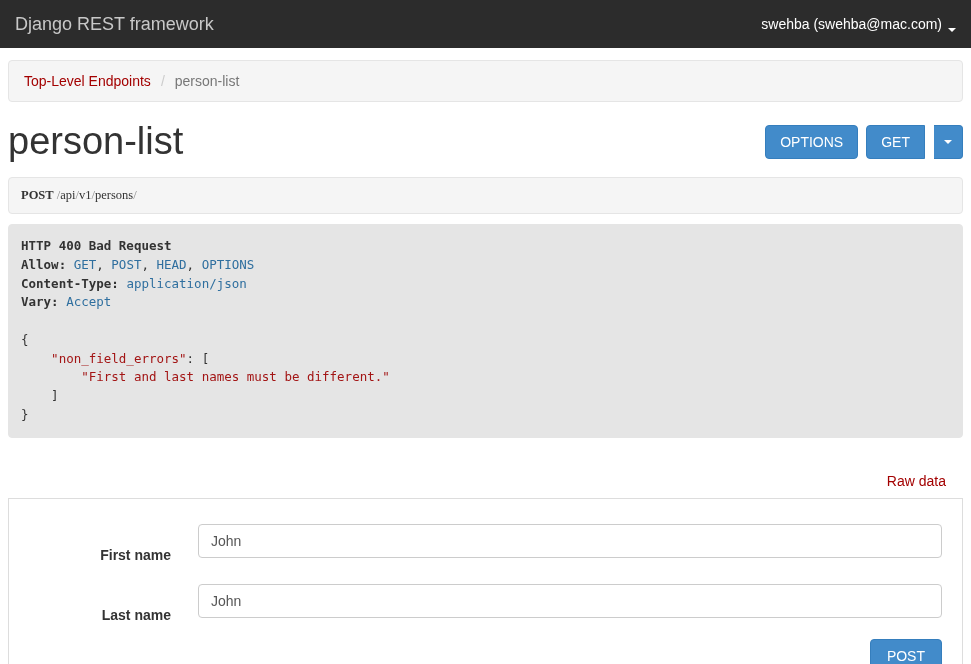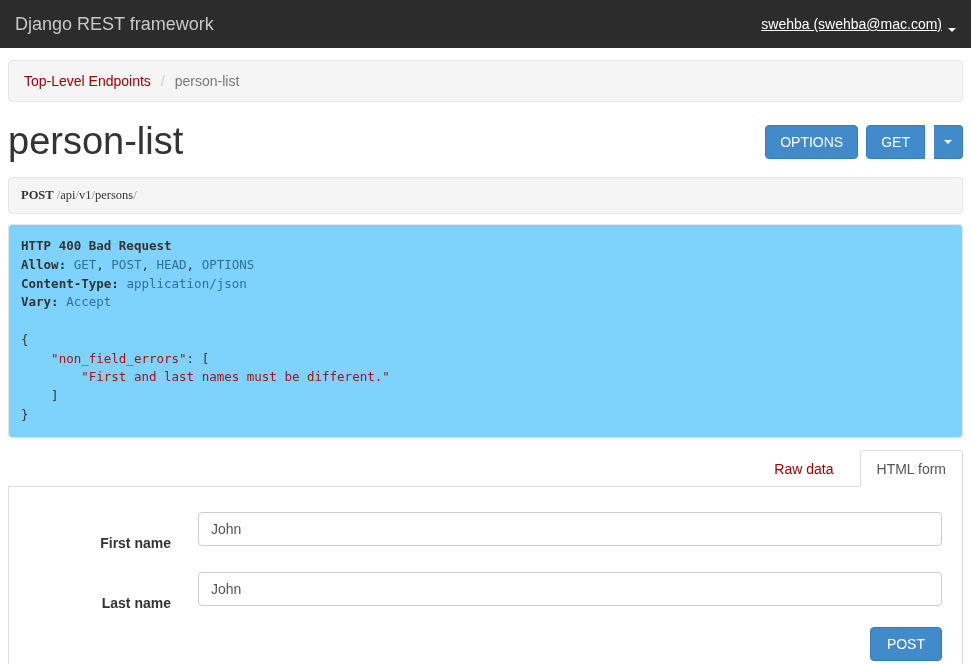--- a/index.html
+++ b/index.html
@@ -1,20 +1,20 @@
 <!DOCTYPE html>
 <html><head>
   <meta charset="utf-8">
   <style>
     * { box-sizing: border-box; margin: 0; padding: 0; gap: 9px; }
     body { font-family: -apple-system, BlinkMacSystemFont, "Segoe UI", Helvetica, Arial, sans-serif; font-size: 14px; color: #333; background: #fff; }
     
     .navbar { background: #2c2c2c; color: #c8c8c8; padding: 0 15px; height: 48px; display: flex; align-items: center; justify-content: space-between; }
     .navbar-brand { color: #c8c8c8; font-size: 18px; font-weight: 400; }
-    .navbar-user { color: #fff; font-size: 14px; display: flex; align-items: flex-end; gap: 6px; cursor: pointer; text-decoration: underline; }
+    .navbar-user { color: #fff; font-size: 14px; display: flex; align-items: flex-end; gap: 6px; cursor: pointer; }
     .caret { width: 0; height: 0; border-left: 4px solid transparent; border-right: 4px solid transparent; border-top: 4px solid #fff; }
     
     .container { padding: 0 8px; }
     
     .breadcrumb-wrap { background: #f5f5f5; border: 1px solid #e5e5e5; border-radius: 4px; padding: 12px 15px; margin: 12px 0 0 0; }
     .breadcrumb { list-style: none; display: flex; align-items: flex-start; gap: 10px; }
     .breadcrumb-link { color: #a30000; text-decoration: none; }
     .breadcrumb-sep { color: #ccc; }
     .breadcrumb-active { color: #777; }
     
@@ -24,21 +24,21 @@
     .btn-group { display: flex; }
     .btn { background: #428bca; color: #fff; border: 1px solid #357ebd; padding: 8px 14px; font-size: 14px; border-radius: 4px; cursor: pointer; font-weight: 500; }
     .btn-group .btn:first-child { border-top-right-radius: 0; border-bottom-right-radius: 0; }
     .btn-group .btn-caret { border-top-left-radius: 0; border-bottom-left-radius: 0; border-left: none; padding: 8px 10px; display: flex; align-items: center; }
     .btn-caret .caret { border-top-color: #fff; }
     
     .request-line { background: #f5f5f5; border: 1px solid #e5e5e5; border-radius: 4px; padding: 10px 12px; font-family: Liberation Serif, serif; font-size: 12.5px; color: #333; margin-bottom: 10px; }
     .request-line .method { font-weight: bold; }
     .request-line .slash { color: #888; }
     
-    .response-box { border: 1px solid #e5e5e5; border-radius: 4px; padding: 12px; font-family: "Menlo", "Monaco", "Consolas", monospace; font-size: 12.5px; line-height: 1.5; white-space: pre; margin-bottom: 12px; background: #7dd3fc; }
+    .response-box { border: 1px solid #e5e5e5; border-radius: 4px; padding: 12px; font-family: "Menlo", "Monaco", "Consolas", monospace; font-size: 12.5px; line-height: 1.5; white-space: pre; margin-bottom: 24px; background: #e5e5e5; }
     .response-box .bold { font-weight: bold; }
     .response-box .blue { color: #2f6f9f; }
     .response-box .darkred { color: #a31515; }
     
     .tabs { display: flex; justify-content: flex-end; border-bottom: 1px solid #ddd; }
     .tab { padding: 10px 16px; border: 1px solid transparent; border-bottom: none; margin-bottom: -1px; cursor: pointer; border-radius: 4px 4px 0 0; }
     .tab-inactive { color: #a30000; }
     .tab-active { color: #555; background: #fff; border-color: #ddd; }
     
     .form-panel { border: 1px solid #ddd; border-top: none; border-radius: 0 0 4px 4px; padding: 20px; }
@@ -89,21 +89,20 @@
 <span class="bold">Vary:</span> <span class="blue">Accept</span>
 
 {
     <span class="darkred">"non_field_errors"</span>: [
         <span class="darkred">"First and last names must be different."</span>
     ]
 }</div>
 
   <div class="tabs">
     <div class="tab tab-inactive">Raw data</div>
-    <div class="tab tab-active">HTML form</div>
   </div>
 
   <div class="form-panel">
     <div class="form-row">
       <label class="form-label">First name</label>
       <input class="form-input" type="text" value="John" style="">
     </div>
     <div class="form-row">
       <label class="form-label">Last name</label>
       <input class="form-input" type="text" value="John" style="">

